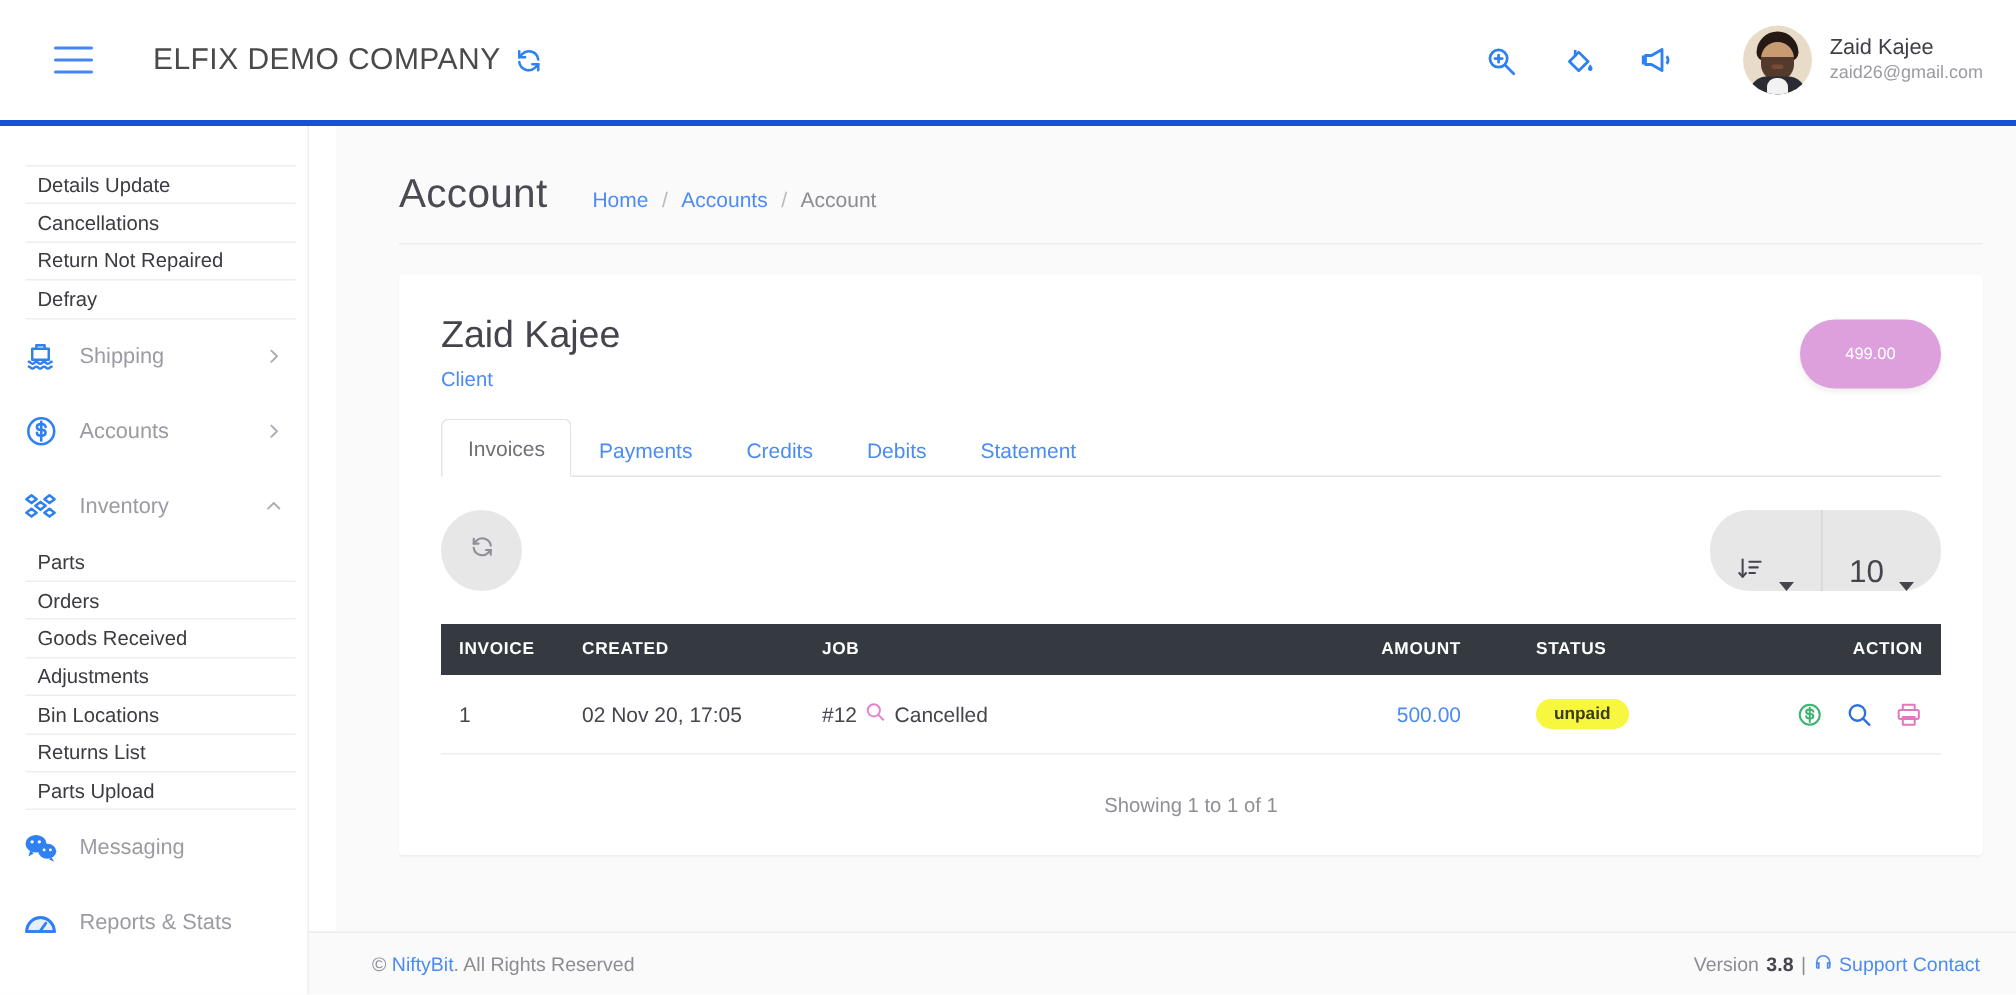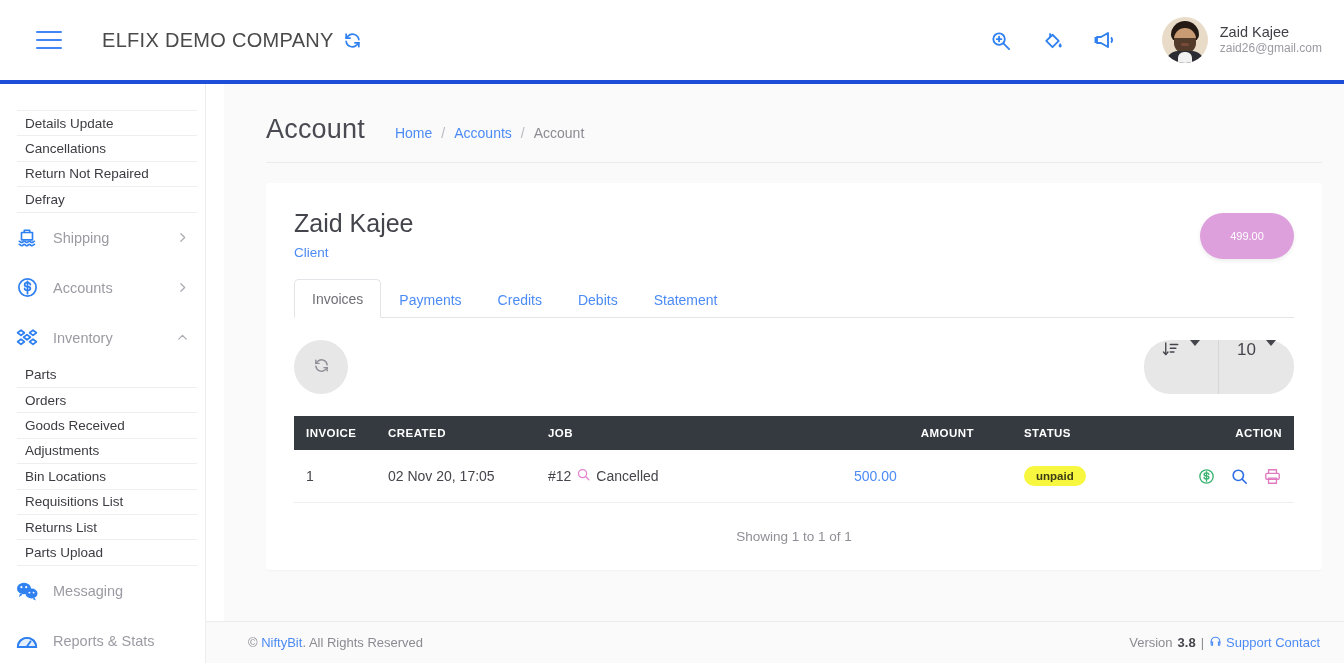--- a/index.html
+++ b/index.html
@@ -126,35 +126,35 @@
     display: flex; align-items: center; justify-content: center; cursor: pointer; flex: none;
   }
   .search-wrap { margin-left: 14px; }
   .search-input {
     width: 200px; height: 46px; border: 1px solid #e0e0e5; border-radius: 26px;
     padding: 0 22px; font-size: 14.5px; color: #55555d; outline: none;
     font-family: "Liberation Sans", sans-serif; background: #fff;
   }
   .search-input::placeholder { color: #a8a8b0; }
   .toolbar-right { margin-left: auto; display: flex; align-items: center; background: #e7e7e7; border-radius: 26px; height: 54px; }
-  .tb-seg { display:flex; align-items:flex-start; justify-content:center; gap:10px; padding: 0 18px; height:54px; cursor:pointer; font-size:17px; color:#45454d;}
+  .tb-seg { display:flex; align-items:flex-end; justify-content:center; gap:10px; padding: 0 18px; height:54px; cursor:pointer; font-size:21px; color:#45454d;}
   .tb-seg + .tb-seg { border-left: 1px solid #d6d6d6; }
   .caret { width:0;height:0;border-left:5px solid transparent;border-right:5px solid transparent;border-top:6px solid #45454d; }
 
   table.inv { width: 100%; border-collapse: collapse; margin-top: 22px; }
   table.inv thead th {
     background: #343a40; color: #fff; font-size: 11.5px; letter-spacing: .45px;
     font-weight: bold; padding: 11px 10px; text-align: left; white-space: nowrap;
   }
   table.inv thead th.r { text-align: right; }
   table.inv tbody td {
     font-size: 14px; color: #45454d; padding: 16px 10px; border-bottom: 1px solid #eeeeee;
     vertical-align: middle;
   }
-  table.inv tbody td.r { text-align: left; }
+  table.inv tbody td.r { text-align: right; }
   .amount-link { color: #4c8bf5; cursor: pointer; }
   .job-cell { display: flex; align-items: center; gap: 5px; }
   .badge-unpaid {
     display: inline-block; background: #f7f73f; color: #3c3c16; font-size: 11.5px;
     font-weight: bold; border-radius: 11px; padding: 4px 12px;
   }
   .actions { display: flex; align-items: center; justify-content: flex-end; gap: 14px; }
   .act { cursor: pointer; display: inline-flex; }
   .showing { text-align: center; font-size: 13.5px; color: #8f8f97; margin-top: 26px; }
 
@@ -310,23 +310,20 @@
         <span>Orders</span>
         </div>
       <div class="sb-sub">
         <span>Goods Received</span>
         </div>
       <div class="sb-sub">
         <span>Adjustments</span>
         </div>
       <div class="sb-sub">
         <span>Bin Locations</span>
-        </div>
-      <div class="sb-sub">
-        <span>Requisitions List</span>
         </div>
       <div class="sb-sub">
         <span>Returns List</span>
         </div>
       <div class="sb-sub">
         <span>Parts Upload</span>
         </div>
     </div>
 
     <div class="sb-group">

